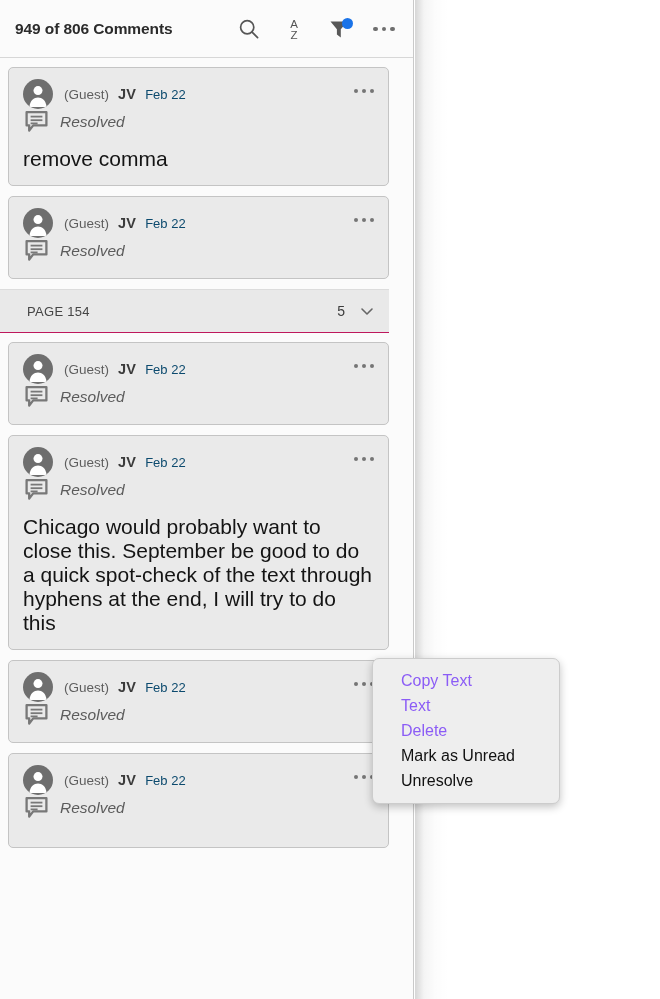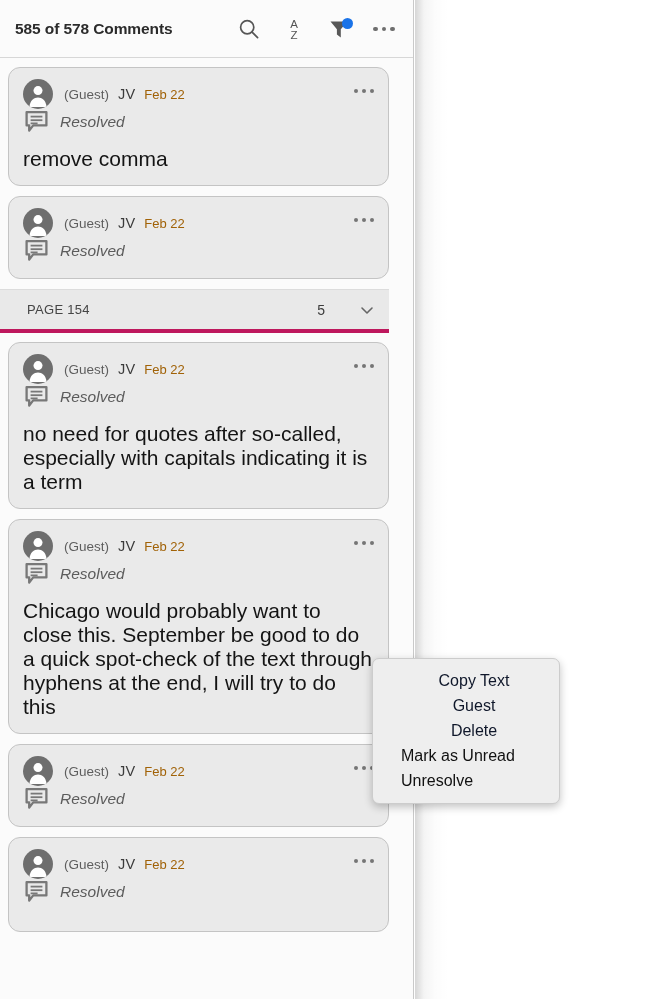--- a/index.html
+++ b/index.html
@@ -124,21 +124,21 @@
     background: #fbfbfb;
     padding-top: 9px;
     box-sizing: border-box;
   }
 
   .card {
     position: relative;
     margin: 0 24px 10px 8px;
     background: #eaeaea;
     border: 1px solid #c4c4c4;
-    border-radius: 12px;
+    border-radius: 5px;
     padding: 11px 14px 14px 14px;
     box-sizing: border-box;
   }
 
   .card-head {
     display: flex;
     align-items: center;
     height: 30px;
     position: relative;
   }
@@ -159,27 +159,27 @@
     align-items: baseline;
     gap: 9px;
     white-space: nowrap;
   }
   .guest {
     font-size: 13.5px;
     color: #5e5e5e;
   }
   .initials {
     font-size: 14.5px;
-    font-weight: normal;
+    font-weight: bold;
     color: #3b3b3b;
     letter-spacing: 0.2px;
   }
   .date {
     font-size: 13px;
-    color: #a16207;
+    color: #0c4a6e;
   }
   .card-menu {
     position: absolute;
     right: 0;
     top: 10px;
     display: flex;
     gap: 4px;
     cursor: default;
   }
   .card-menu i {
@@ -215,27 +215,26 @@
     color: #141414;
     word-wrap: break-word;
   }
 
   
   .page-row {
     margin: 0 24px 9px 0;
     height: 44px;
     background: #e9e9e9;
     border-top: 1px solid #dcdcdc;
-    border-bottom: 4px solid #be185d;
+    border-bottom: 1px solid #be185d;
     display: flex;
     align-items: center;
     padding: 0 14px 0 27px;
     box-sizing: border-box;
     cursor: default;
-    gap: 20px;
   }
   .page-label {
     font-size: 13px;
     color: #454545;
     letter-spacing: 0.3px;
     flex: 1 1 auto;
   }
   .page-count {
     font-size: 14px;
     color: #3c3c3c;
@@ -261,38 +260,37 @@
   }
   .ctx-item {
     font-size: 16px;
     line-height: 25px;
     padding: 0 12px 0 28px;
     color: #111111;
     white-space: nowrap;
     cursor: default;
   }
   .ctx-item.disabled {
-    color: #0f172a;
-    text-align: center;
+    color: #8b5cf6;
   }
 </style>
 </head>
 <body>
 
 <div id="root">
 
   <div class="doc-area">
     
     
   </div>
 
   <div class="panel">
 
     <div class="panel-header">
-      <div class="header-title">585 of 578 Comments</div>
+      <div class="header-title">949 of 806 Comments</div>
 
       <div class="header-actions">
 
         <div class="hicon" title="Search">
           <svg width="22" height="22" viewBox="0 0 22 22" aria-hidden="true">
             <circle cx="9.2" cy="9.2" r="6.6" fill="none" stroke="#555" stroke-width="1.7"></circle>
             <line x1="14.1" y1="14.1" x2="19.6" y2="19.6" stroke="#555" stroke-width="1.7" stroke-linecap="round"></line>
           </svg>
         </div>
 
@@ -421,21 +419,20 @@
           <span class="bubble-icon">
             <svg width="25" height="24" viewBox="0 0 25 24" aria-hidden="true">
               <path d="M1.6 2.2 H21.4 V15.4 H8.2 L4.2 20.6 V15.4 H1.6 Z" fill="none" stroke="#787878" stroke-width="2.3" stroke-linejoin="round"></path>
               <line x1="5.6" y1="6.6" x2="17.4" y2="6.6" stroke="#787878" stroke-width="1.8"></line>
               <line x1="5.6" y1="10.2" x2="17.4" y2="10.2" stroke="#787878" stroke-width="1.8"></line>
               <line x1="5.6" y1="13.4" x2="12.6" y2="13.4" stroke="#787878" stroke-width="1.8"></line>
             </svg>
           </span>
           <span class="status-text">Resolved</span>
         </div>
-        <div class="card-body">no need for quotes after so-called, especially with capitals indicating it is a term</div>
       </div>
 
       <div class="card">
         <div class="card-head">
           <span class="avatar">
             <svg width="30" height="30" viewBox="0 0 30 30" aria-hidden="true">
               <circle cx="15" cy="11.6" r="4.5" fill="#ffffff"></circle>
               <path d="M6.4 28 C7 21.5 11 18.6 15 18.6 C19 18.6 23 21.5 23.6 28 Z" fill="#ffffff"></path>
             </svg>
           </span>
@@ -529,19 +526,19 @@
         <div class="card-body"></div>
       </div>
 
     </div>
   </div>
 
   <div class="doc-shadow"></div>
 
   <div class="ctx-menu">
     <div class="ctx-item disabled">Copy Text</div>
-    <div class="ctx-item disabled">Guest</div>
+    <div class="ctx-item disabled">Text</div>
     <div class="ctx-item disabled">Delete</div>
     <div class="ctx-item">Mark as Unread</div>
     <div class="ctx-item">Unresolve</div>
   </div>
 
 </div>
 
 </body></html>

